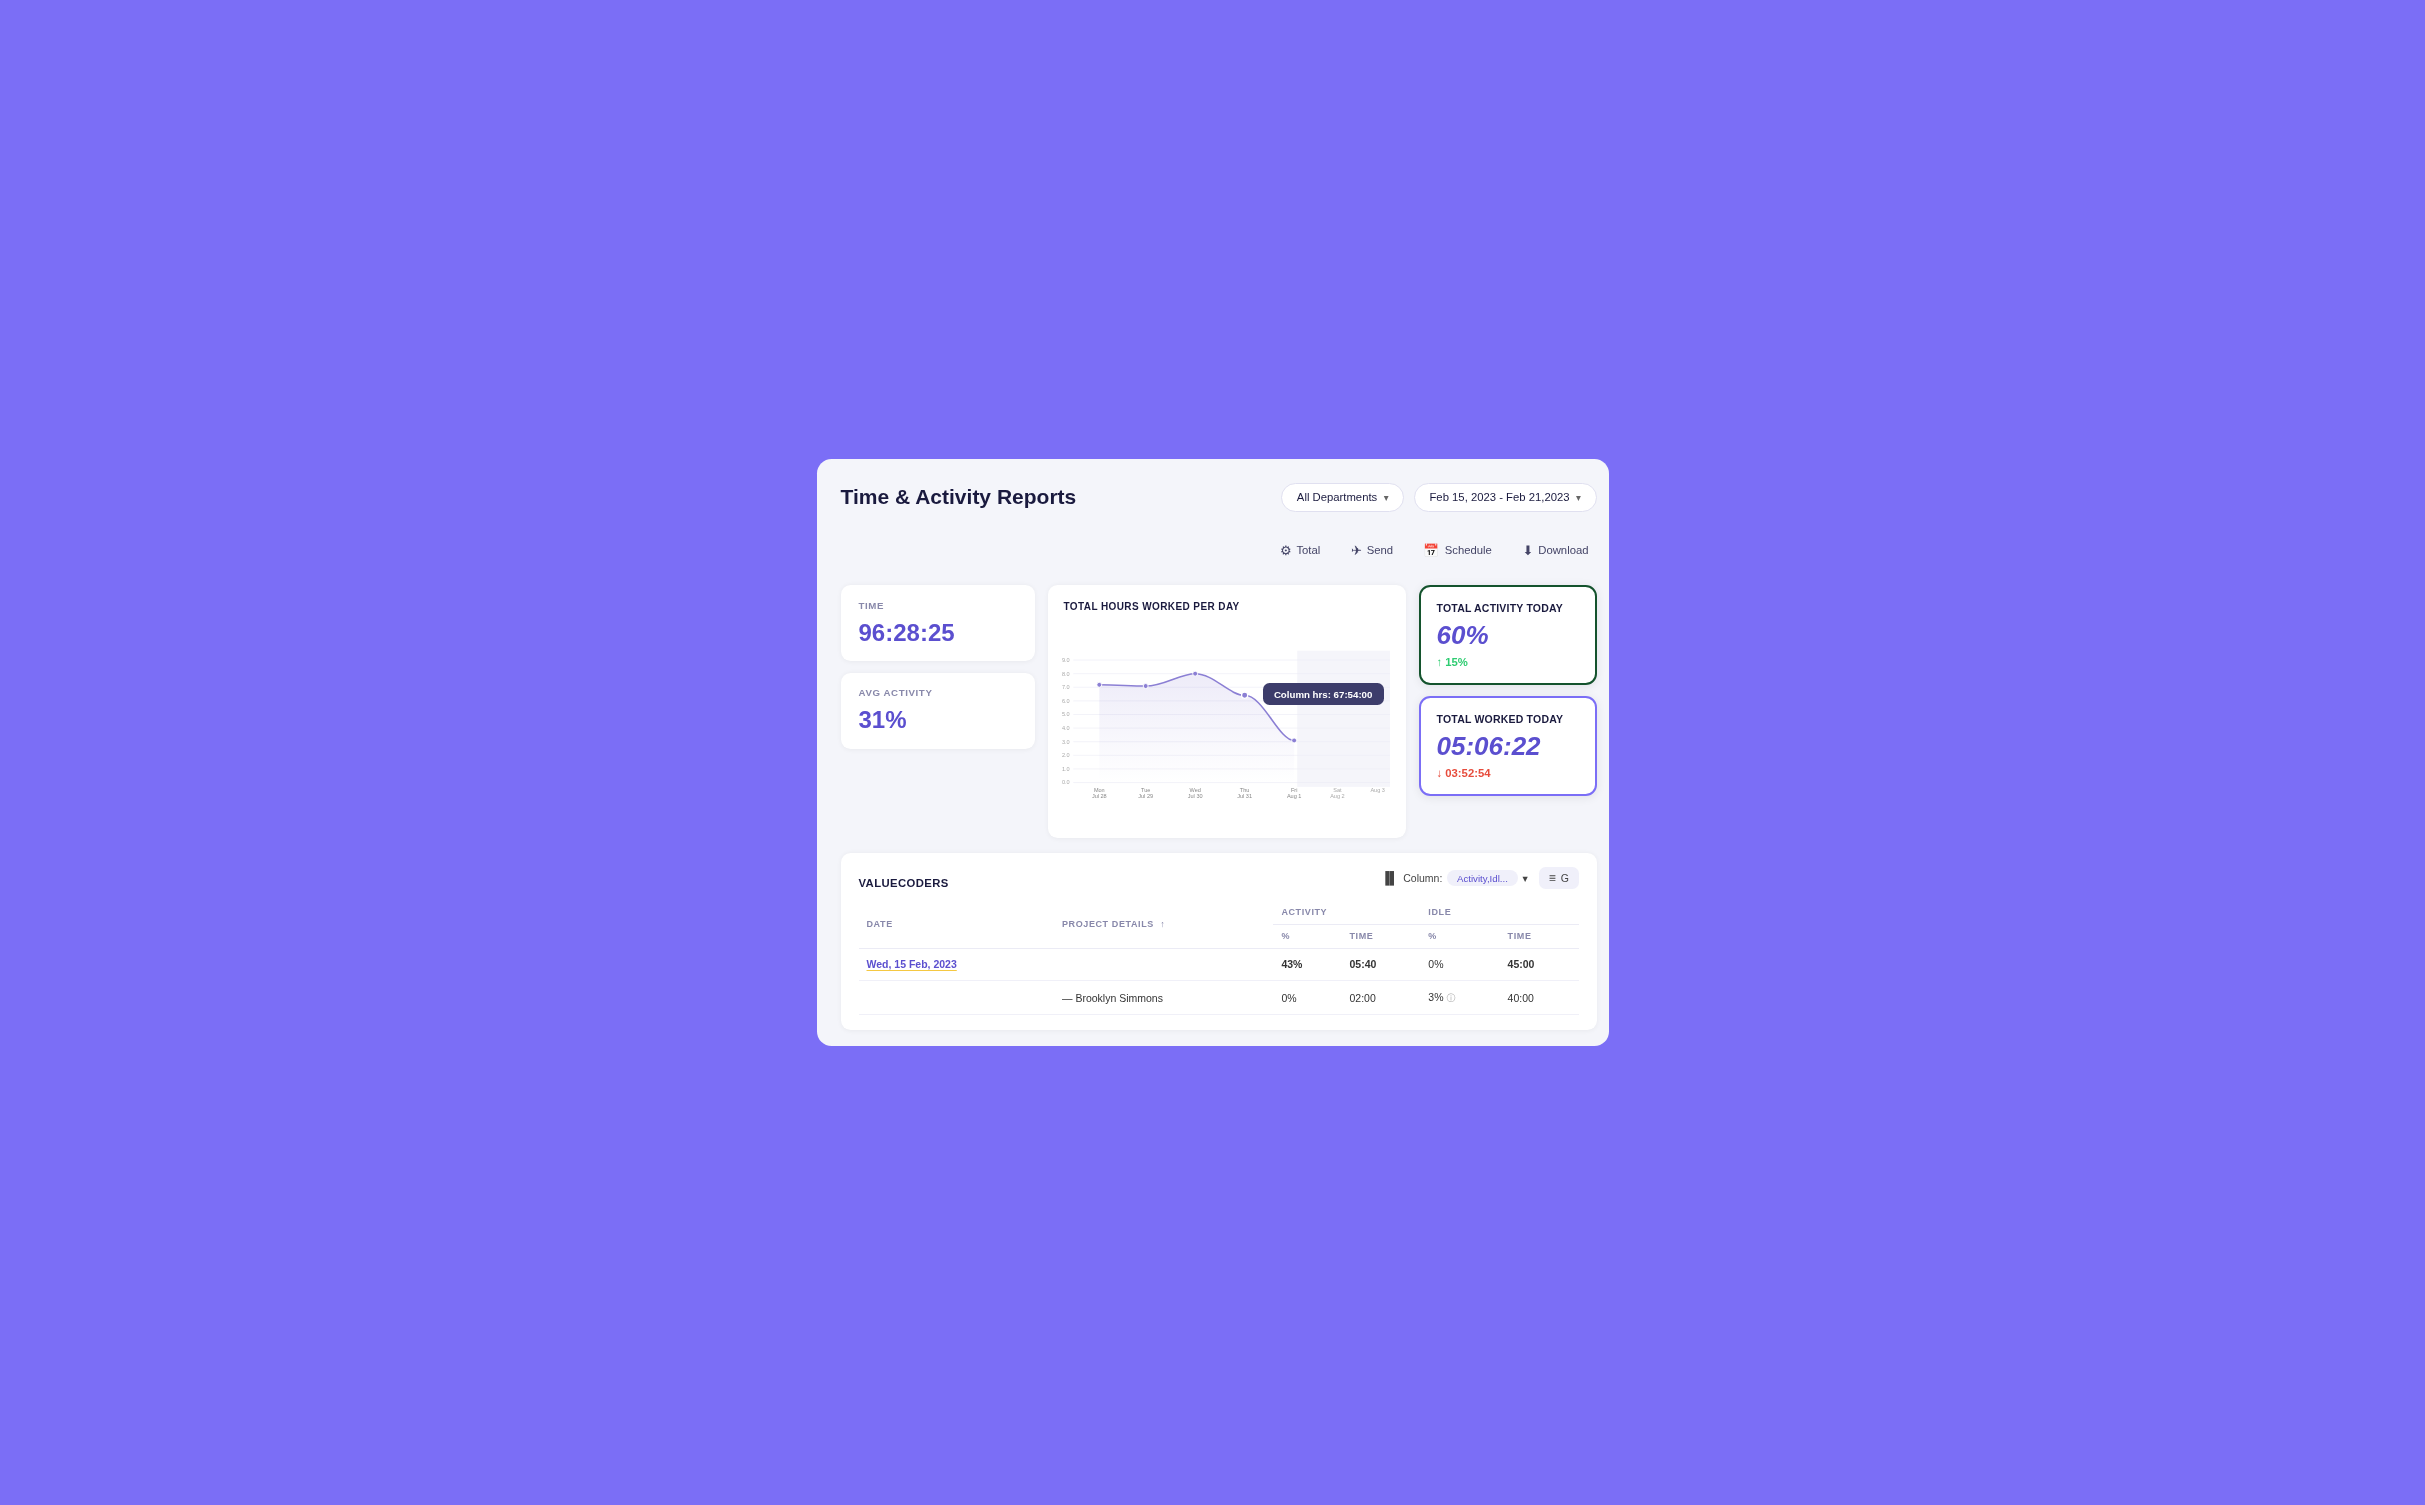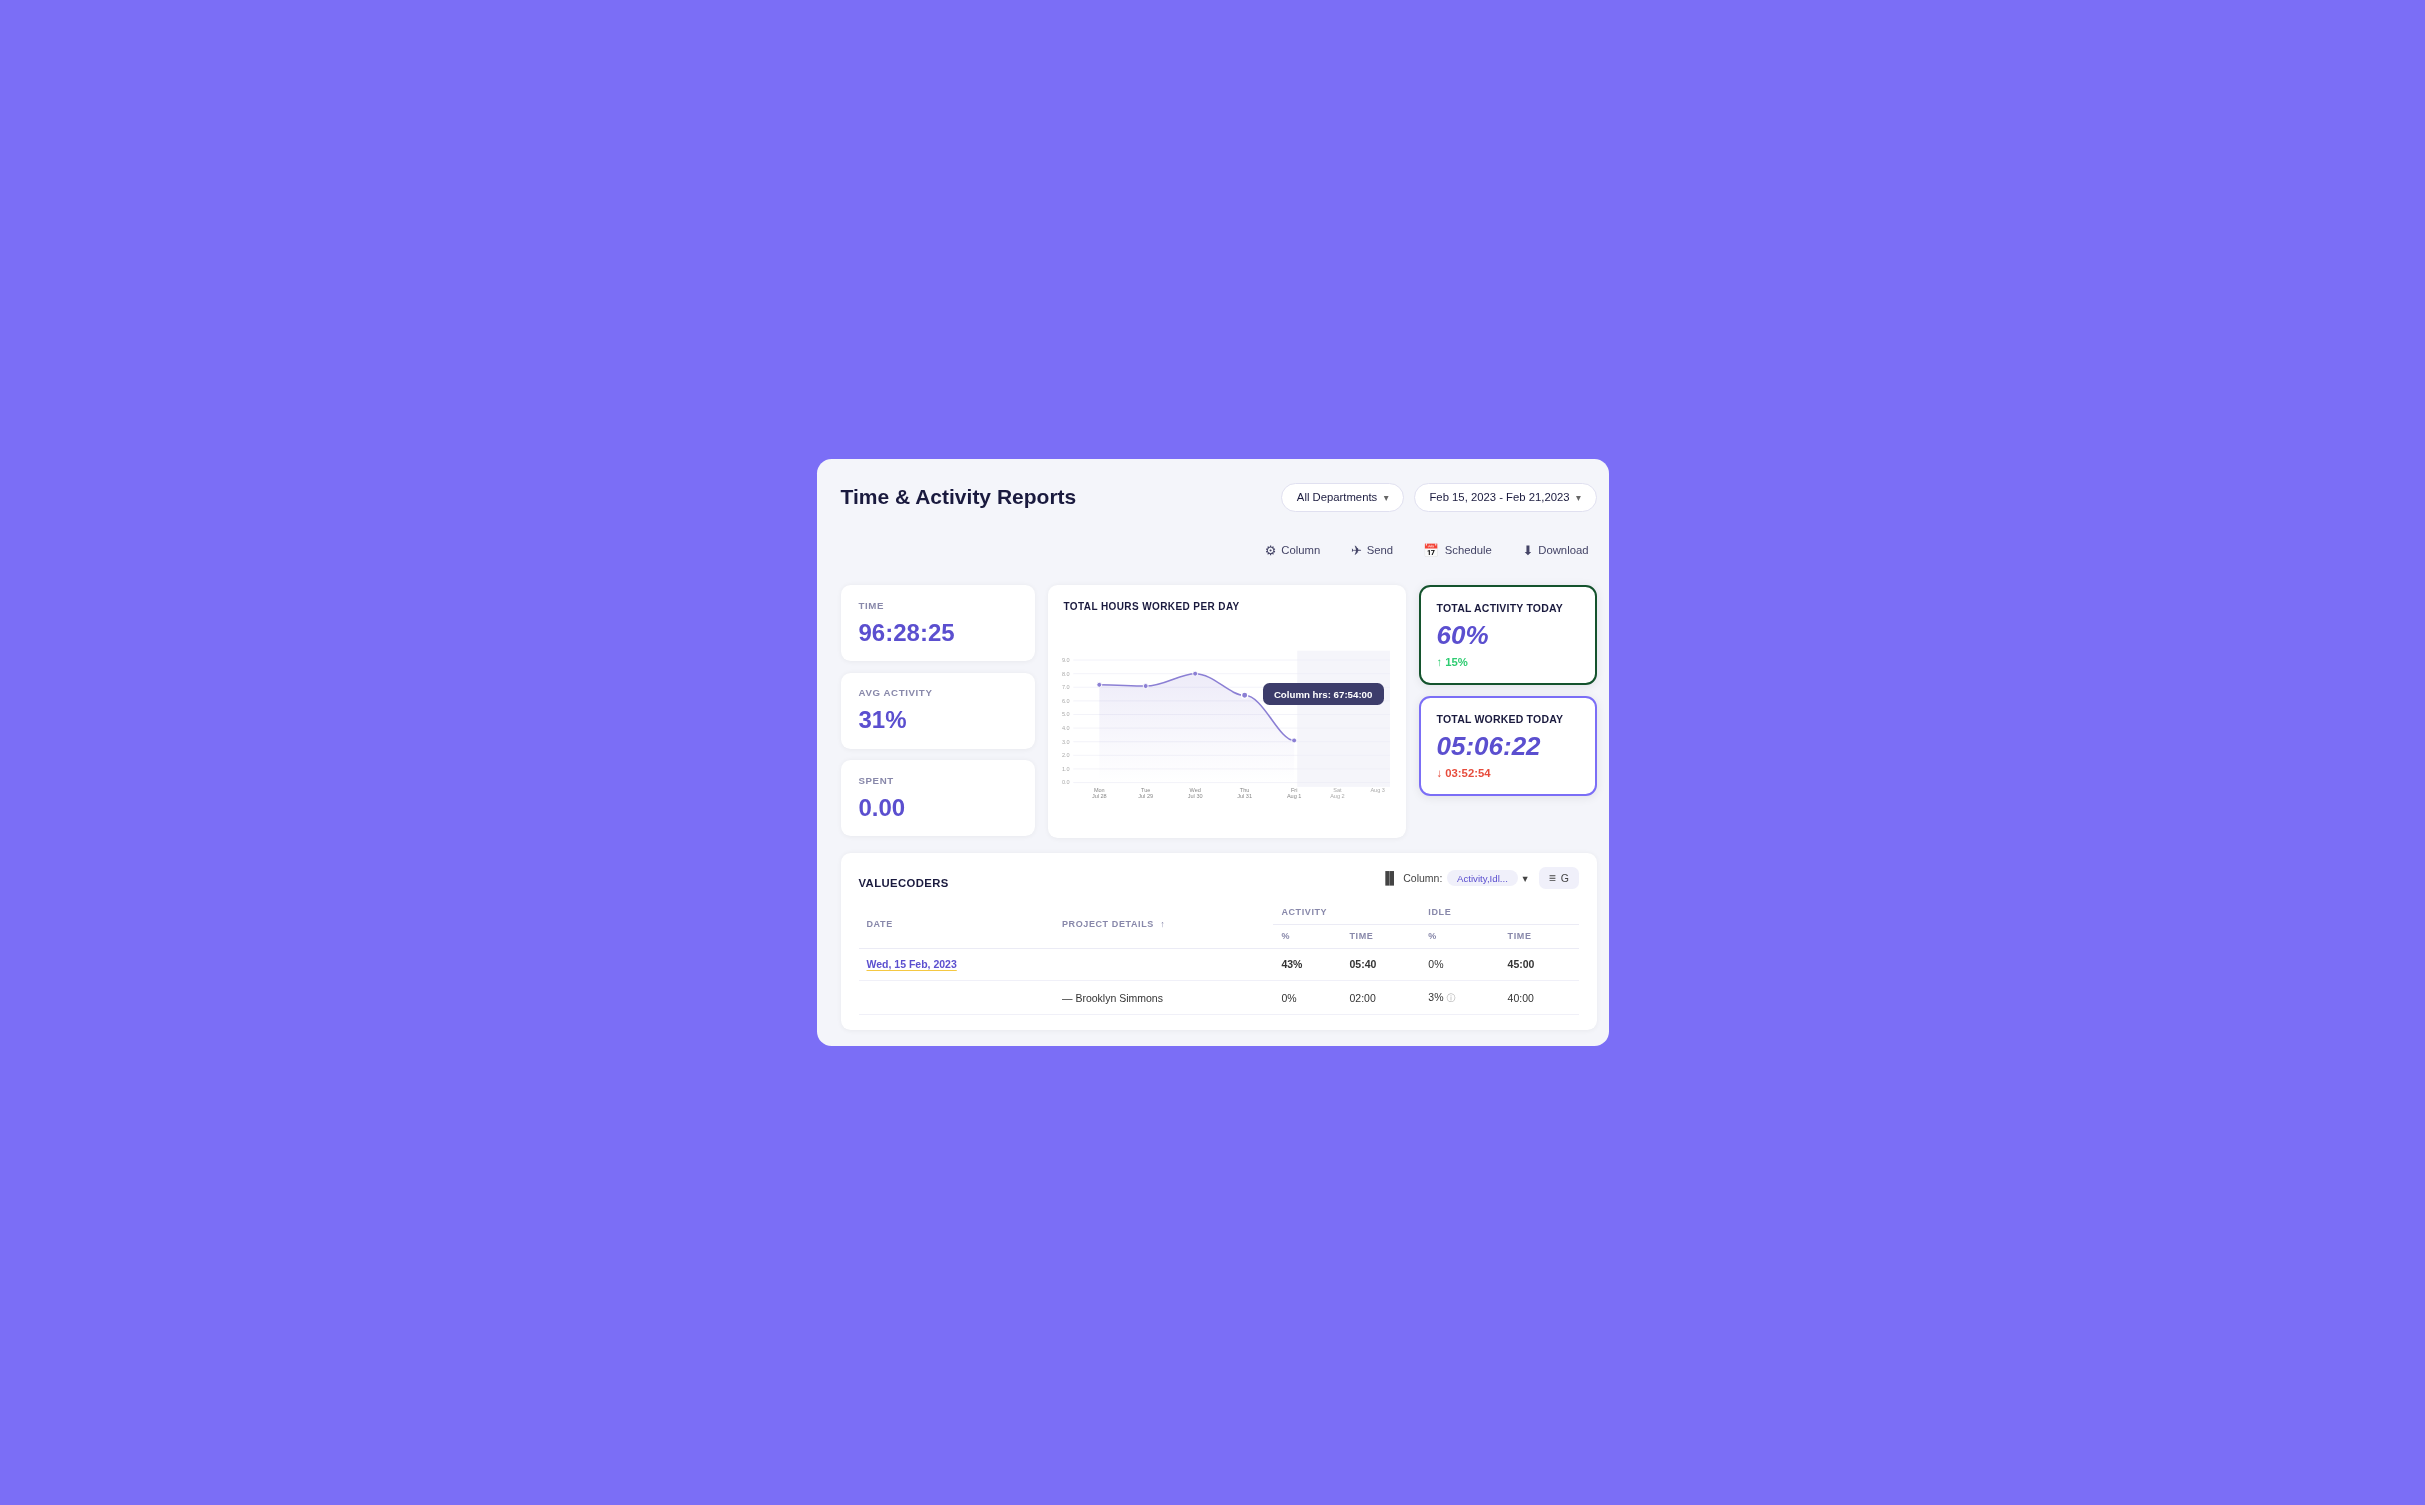--- a/index.html
+++ b/index.html
@@ -296,21 +296,21 @@
       <button class="dropdown-btn">
         <span>Feb 15, 2023 - Feb 21,2023</span>
         <span class="dropdown-arrow">▾</span>
       </button>
     </div>
   </div>
 
   <div class="toolbar-row">
     <button class="toolbar-btn">
       <span class="toolbar-icon">⚙</span>
-      <span>Column</span>
+      <span>Total</span>
     </button>
     <button class="toolbar-btn">
       <span class="toolbar-icon">✈</span>
       <span>Send</span>
     </button>
     <button class="toolbar-btn">
       <span class="toolbar-icon">📅</span>
       <span>Schedule</span>
     </button>
     <button class="toolbar-btn">
@@ -322,24 +322,20 @@
   <div class="content-grid">
 
     <div class="left-cards">
       <div class="stat-card">
         <div class="stat-label">TIME</div>
         <div class="stat-value">96:28:25</div>
       </div>
       <div class="stat-card">
         <div class="stat-label">AVG ACTIVITY</div>
         <div class="stat-value">31%</div>
-      </div>
-      <div class="stat-card">
-        <div class="stat-label">SPENT</div>
-        <div class="stat-value">0.00</div>
       </div>
     </div>
 
     <div class="chart-section">
       <div class="chart-title">TOTAL HOURS WORKED PER DAY</div>
       <div class="chart-area">
         
         <div class="tooltip-box" style="left: 62%; top: 30%;">Column hrs: 67:54:00</div>
         <svg class="chart-svg" viewBox="0 0 540 240">
 

